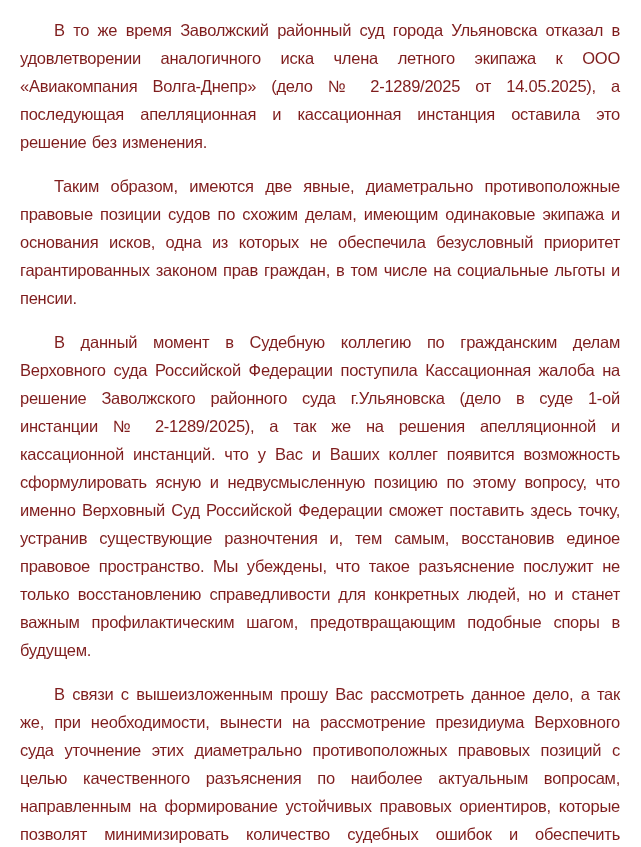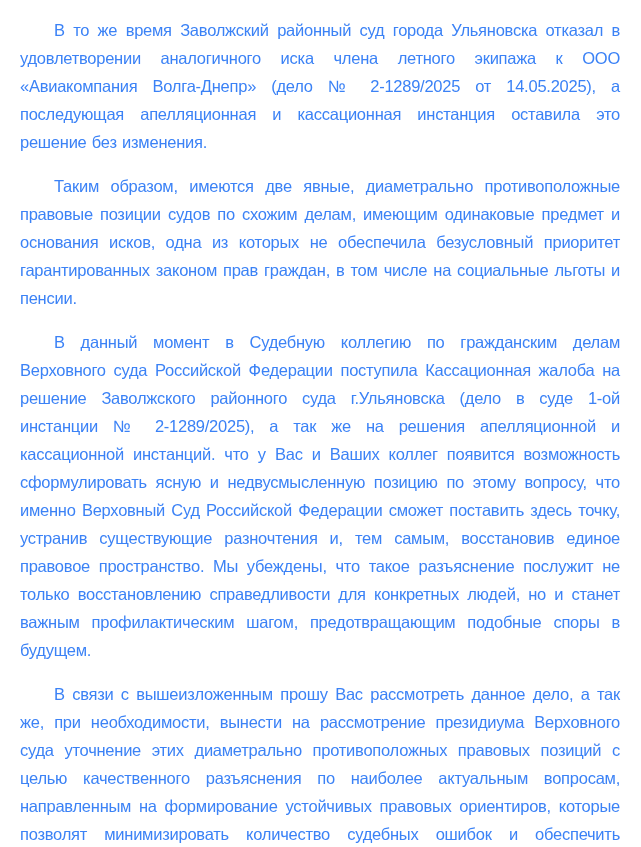--- a/index.html
+++ b/index.html
@@ -18,31 +18,31 @@
     width: 641px;
     height: 847px;
     padding: 16px 21px 0 20px;
     background: #ffffff;
   }
   .body-text p {
     margin: 0 0 16px 0;
     font-size: 16.5px;
     line-height: 28px;
     letter-spacing: -0.25px;
-    color: #3b82f6;
+    color: #7f1d1d;
     text-align: justify;
     text-indent: 34px;
     font-stretch: condensed;
     word-spacing: 1px;
   }
 </style>
 </head>
 <body>
 
 <div class="page">
   <div class="body-text">
     <p>В то же время Заволжский районный суд города Ульяновска отказал в удовлетворении аналогичного иска члена летного экипажа к ООО «Авиакомпания Волга-Днепр» (дело № 2-1289/2025 от 14.05.2025), а последующая апелляционная и кассационная инстанция оставила это решение без изменения.</p>
-    <p>Таким образом, имеются две явные, диаметрально противоположные правовые позиции судов по схожим делам, имеющим одинаковые предмет и основания исков, одна из которых не обеспечила безусловный приоритет гарантированных законом прав граждан, в том числе на социальные льготы и пенсии.</p>
+    <p>Таким образом, имеются две явные, диаметрально противоположные правовые позиции судов по схожим делам, имеющим одинаковые экипажа и основания исков, одна из которых не обеспечила безусловный приоритет гарантированных законом прав граждан, в том числе на социальные льготы и пенсии.</p>
     <p>В данный момент в Судебную коллегию по гражданским делам Верховного суда Российской Федерации поступила Кассационная жалоба на решение Заволжского районного суда г.Ульяновска (дело в суде 1-ой инстанции №  2-1289/2025), а так же на решения апелляционной и кассационной инстанций.  что у Вас и Ваших коллег появится возможность сформулировать ясную и недвусмысленную позицию по этому вопросу, что именно Верховный Суд Российской Федерации сможет поставить здесь точку, устранив существующие разночтения и, тем самым, восстановив единое правовое пространство. Мы убеждены, что такое разъяснение послужит не только восстановлению справедливости для конкретных людей, но и станет важным профилактическим шагом, предотвращающим подобные споры в будущем.</p>
     <p>В связи с вышеизложенным прошу Вас рассмотреть данное дело, а так же, при необходимости, вынести на рассмотрение президиума Верховного суда уточнение этих диаметрально противоположных правовых позиций с целью качественного разъяснения по наиболее актуальным вопросам, направленным на формирование устойчивых правовых ориентиров, которые позволят минимизировать количество судебных ошибок и обеспечить соблюдений прав граждан, гарантированных Конституцией РФ.</p>
   </div>
 
 </div>
 
 </body></html>

